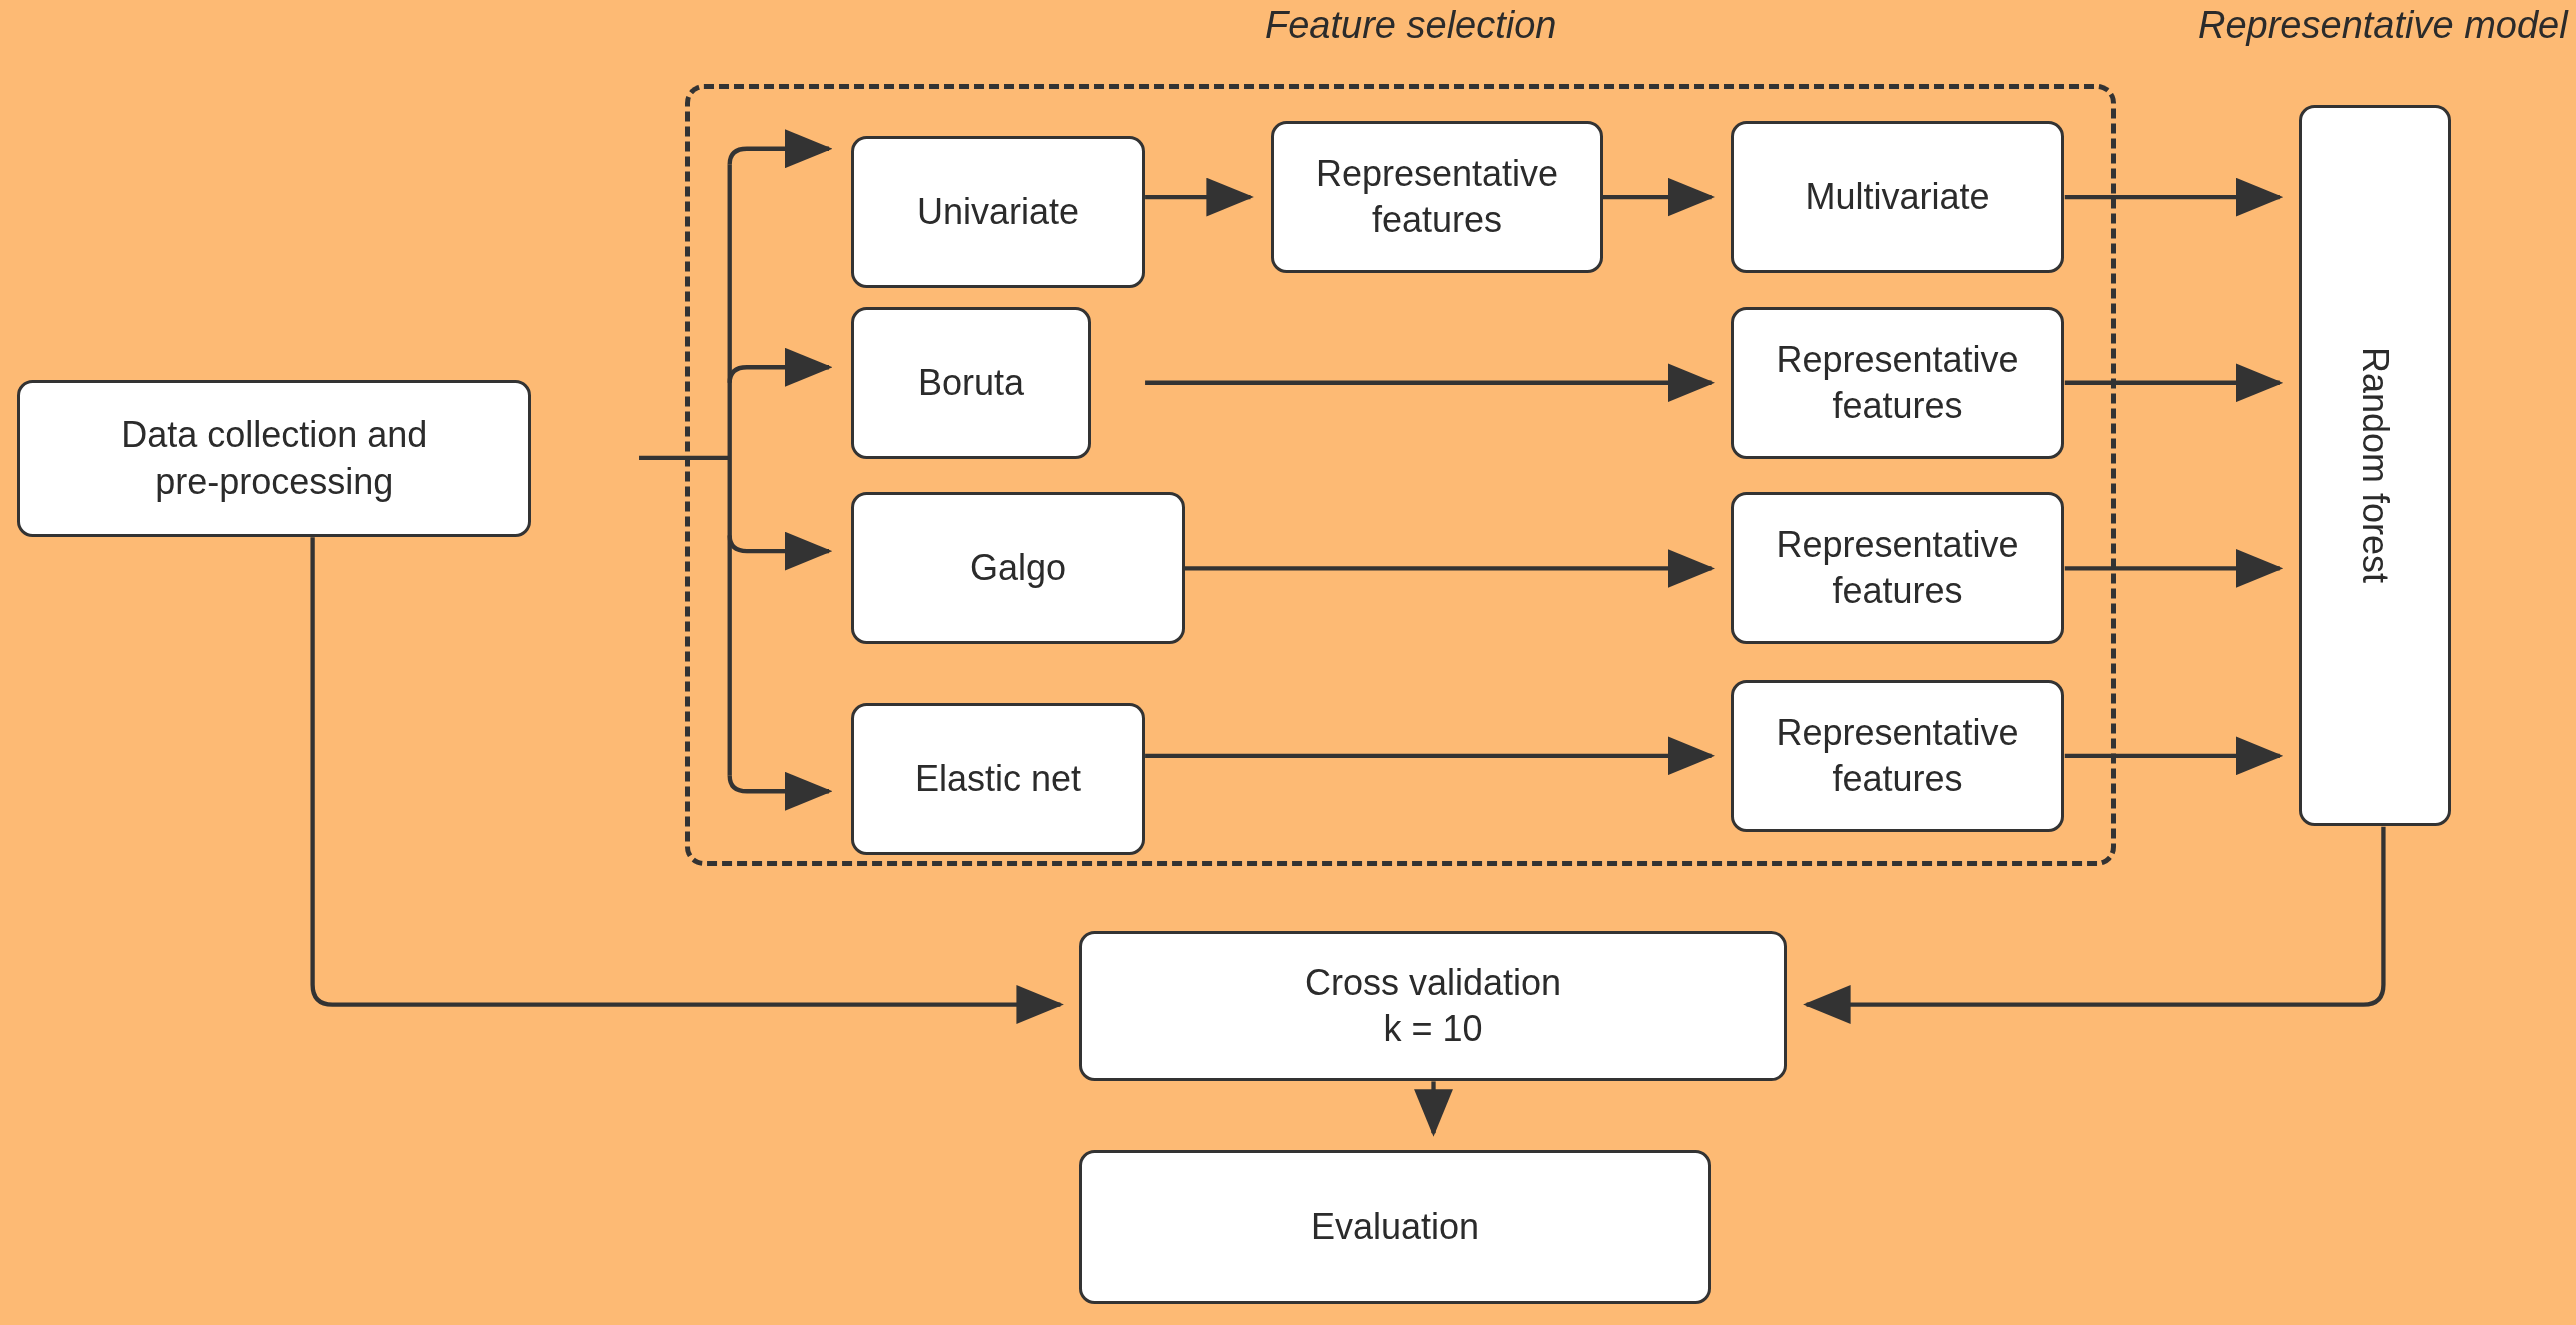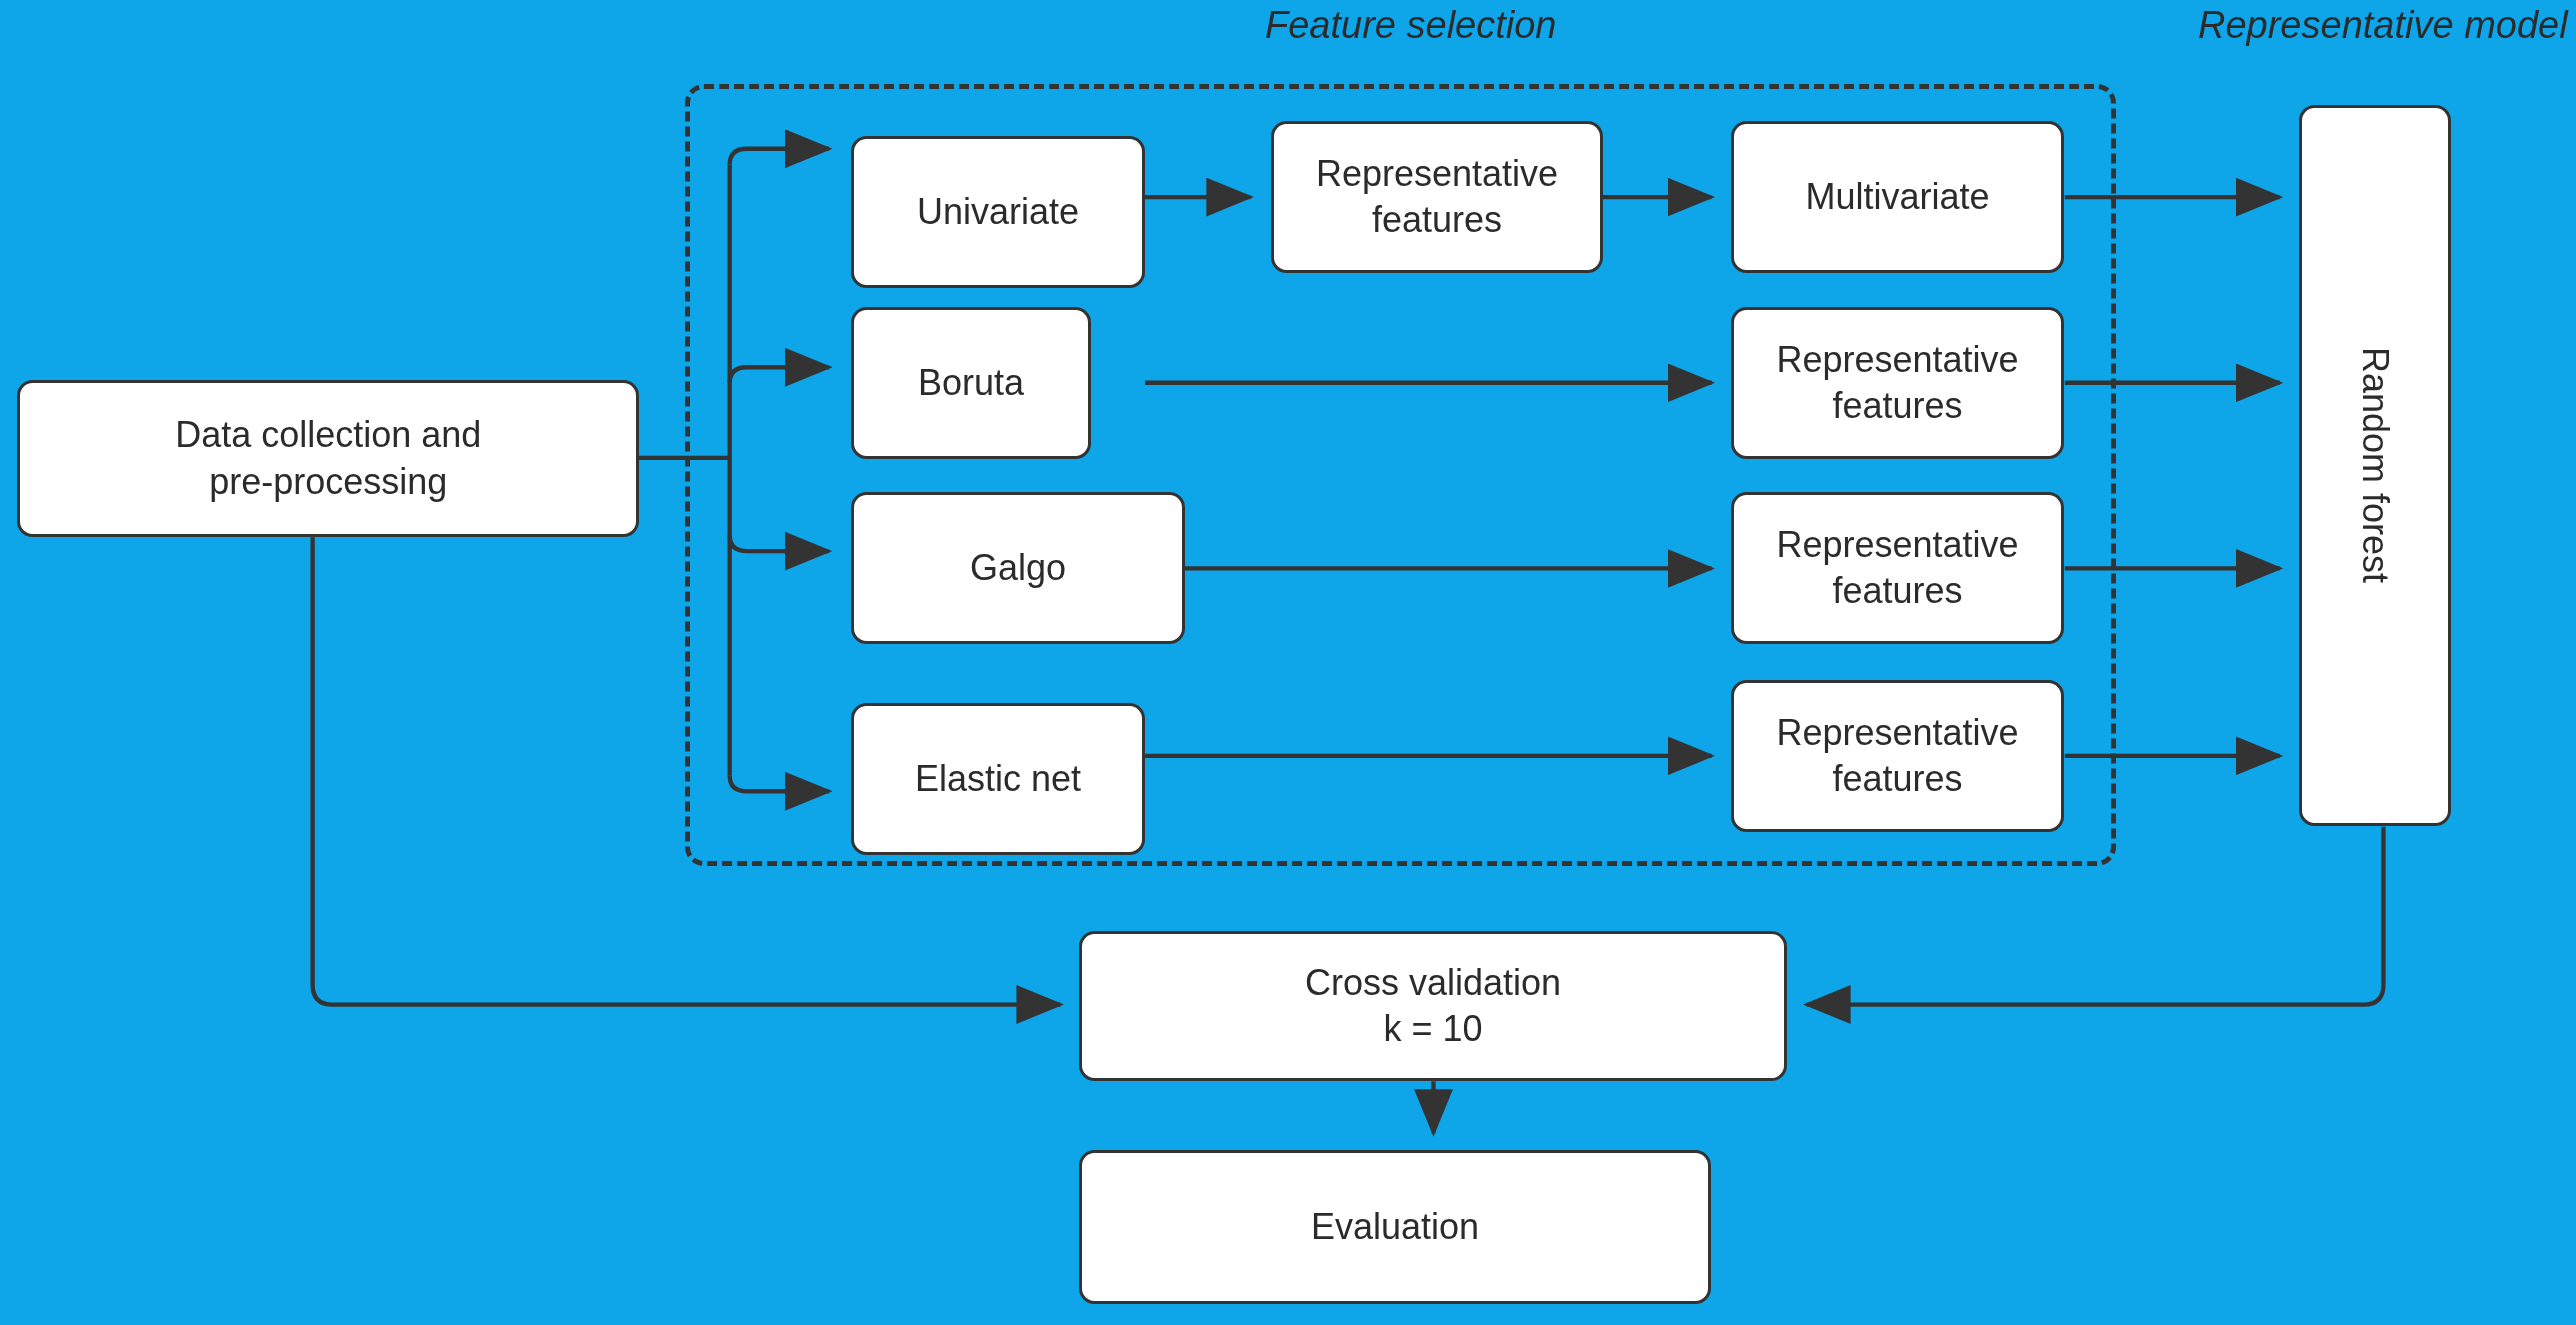--- a/index.html
+++ b/index.html
@@ -8,21 +8,21 @@
     padding: 0;
     background: #ffffff;
   }
   body {
     font-family: "Liberation Sans", sans-serif;
   }
   #canvas {
     position: relative;
     width: 2576px;
     height: 1326px;
-    background: #0ea5e9;
+    background: #fdba74;
     overflow: hidden;
   }
   #flow-svg {
     position: absolute;
     top: 0;
     left: 0;
     width: 2576px;
     height: 1326px;
   }
   
@@ -126,21 +126,21 @@
       <path d="M1660,1252 L1660,1312" marker-end="url(#arrowhead)"></path>
     </g>
   </svg>
 
   <div class="dashed-group" style="left:685px; top:84px; width:1431px; height:782px;"></div>
 
   <div class="group-label" style="left:1265px; top:3.5px;">Feature selection</div>
 
   <div class="group-label" style="left:2198px; top:3.5px;">Representative model</div>
 
-  <div class="node" style="left:17.3px; top:380px; width:622px; height:157px;">Data collection and
+  <div class="node" style="left:17.3px; top:380px; width:514px; height:157px;">Data collection and
 pre-processing</div>
 
   <div class="node" style="left:851px; top:136px; width:294px; height:152px;">Univariate</div>
 
   <div class="node" style="left:851px; top:307px; width:240px; height:152px;">Boruta</div>
 
   <div class="node" style="left:851px; top:492px; width:334px; height:152px;">Galgo</div>
 
   <div class="node" style="left:851px; top:680px; width:294px; height:152px;margin-top:23px;">Elastic net</div>
 

